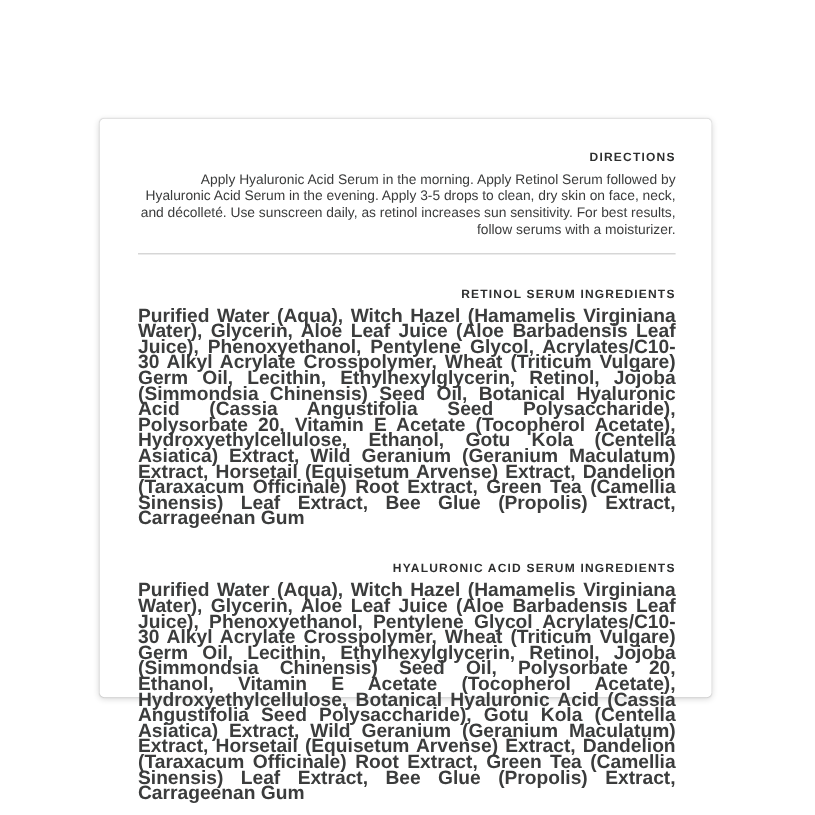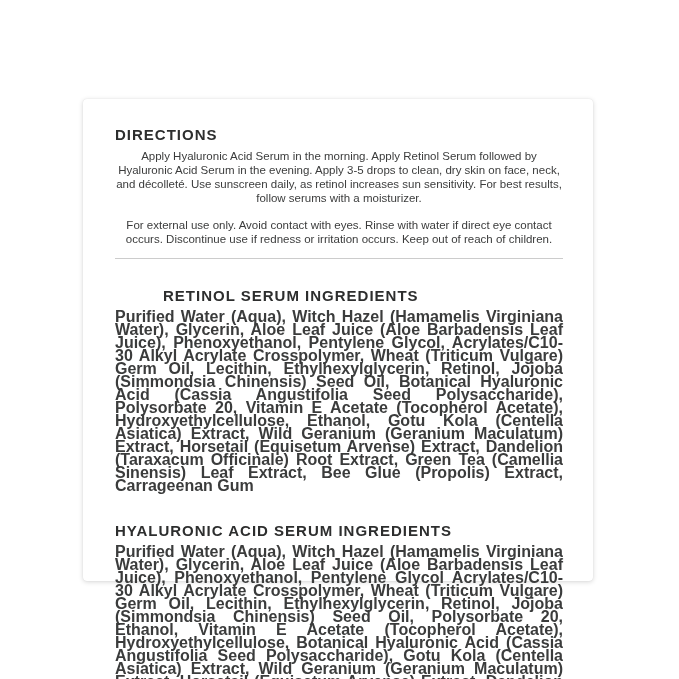--- a/index.html
+++ b/index.html
@@ -18,32 +18,33 @@
     top: 99px;
     width: 510px;
     height: 482px;
     background: #ffffff;
     border-radius: 4px;
     box-shadow: 0 1px 5px rgba(0,0,0,0.16), 0 0 1px rgba(0,0,0,0.12);
     padding: 27px 30px 0 32px;
   }
 
   .section-heading {
-    font-size: 15px;
+    font-size: 10px;
     font-weight: bold;
     letter-spacing: 1px;
     color: #2d2e2e;
     margin-bottom: 6px;
+    text-align: right;
   }
 
   .body-text {
     font-size: 11.5px;
     line-height: 14px;
     color: #3b3c3c;
-    text-align: center;
+    text-align: right;
   }
 
   .warning-text {
     margin-top: 13px;
   }
 
   .section-divider {
     border: none;
     border-top: 1px solid #cccccc;
     margin-top: 12px;
@@ -67,21 +68,20 @@
   }
 </style>
 </head>
 <body>
 
 <div class="label-card">
 
   <section>
     <h2 class="section-heading">DIRECTIONS</h2>
     <p class="body-text">Apply Hyaluronic Acid Serum in the morning. Apply Retinol Serum followed by Hyaluronic Acid Serum in the evening. Apply 3-5 drops to clean, dry skin on face, neck, and décolleté. Use sunscreen daily, as retinol increases sun sensitivity. For best results, follow serums with a moisturizer.</p>
-    <p class="body-text warning-text">For external use only. Avoid contact with eyes. Rinse with water if direct eye contact occurs. Discontinue use if redness or irritation occurs. Keep out of reach of children.</p>
   </section>
 
   <hr class="section-divider">
 
   <section>
     <h2 class="section-heading heading-retinol">RETINOL SERUM INGREDIENTS</h2>
     <p class="ingredients-text">Purified Water (Aqua), Witch Hazel (Hamamelis Virginiana Water), Glycerin, Aloe Leaf Juice (Aloe Barbadensis Leaf Juice), Phenoxyethanol, Pentylene Glycol, Acrylates/C10-30 Alkyl Acrylate Crosspolymer, Wheat (Triticum Vulgare) Germ Oil, Lecithin, Ethylhexylglycerin, Retinol, Jojoba (Simmondsia Chinensis) Seed Oil, Botanical Hyaluronic Acid (Cassia Angustifolia Seed Polysaccharide), Polysorbate 20, Vitamin E Acetate (Tocopherol Acetate), Hydroxyethylcellulose, Ethanol, Gotu Kola (Centella Asiatica) Extract, Wild Geranium (Geranium Maculatum) Extract, Horsetail (Equisetum Arvense) Extract, Dandelion (Taraxacum Officinale) Root Extract, Green Tea (Camellia Sinensis) Leaf Extract, Bee Glue (Propolis) Extract, Carrageenan Gum</p>
   </section>
 
   <section>

